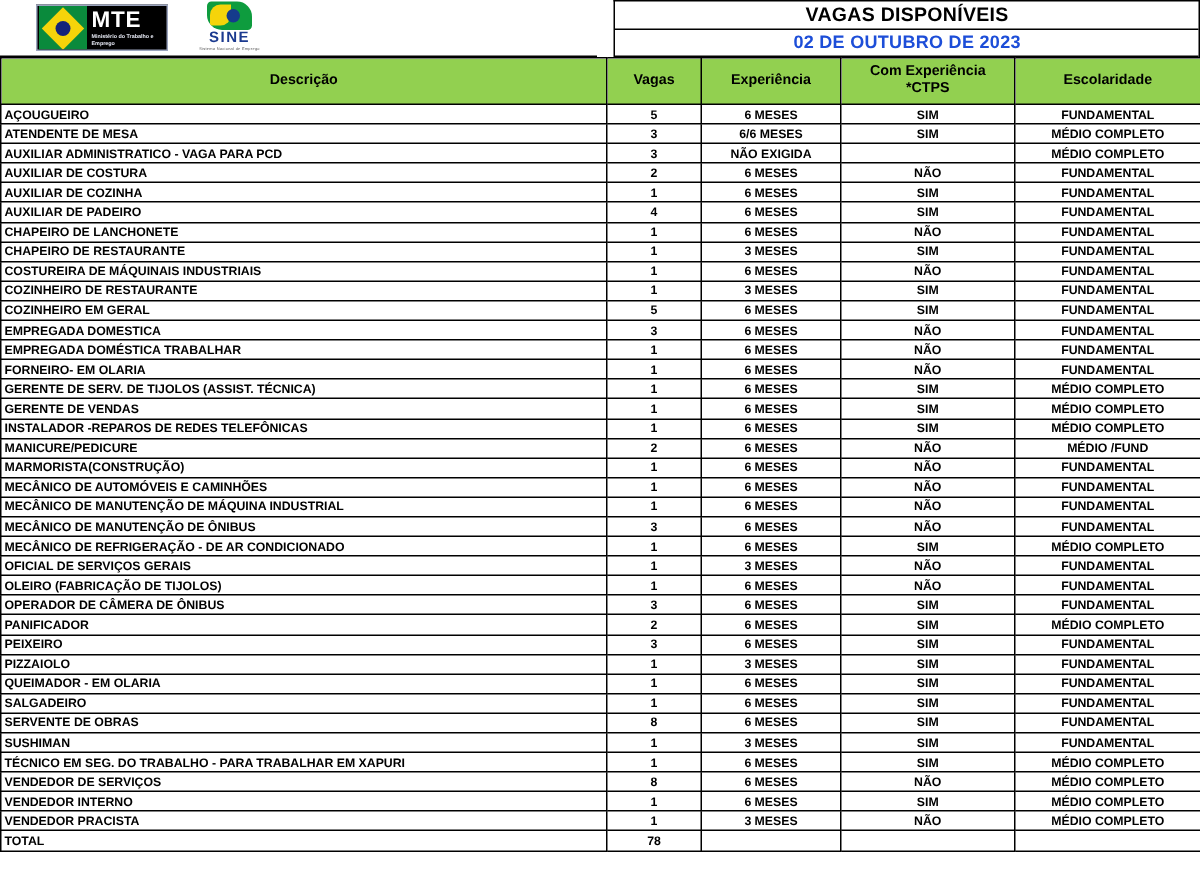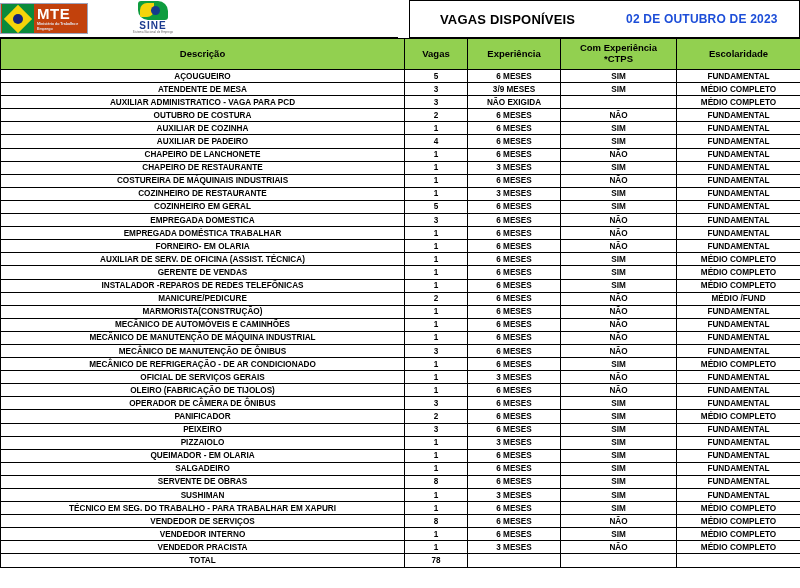--- a/index.html
+++ b/index.html
@@ -30,24 +30,24 @@
   }
   .banner-logos {
     width: 404px;
     display: flex;
     align-items: center;
     background: #ffffff;
     border-bottom: 1.5px solid #000;
     position: relative;
   }
   .logo-mte {
-    margin-left: 0;
+    margin-left: 24px;
     width: 88px;
     height: 31px;
-    background: #c2410c;
+    background: #000000;
     border: 1px solid #9aa3bd;
     display: flex;
     align-items: center;
     position: relative;
     overflow: hidden;
   }
   .flag-box {
     width: 32px;
     height: 29px;
     margin-left: 1px;
@@ -138,21 +138,21 @@
   }
   .sine-sub {
     font-size: 2.6px;
     color: #555;
     letter-spacing: .2px;
   }
 
   .banner-title {
     width: 396px;
     display: flex;
-    flex-direction: row;
+    flex-direction: column;
     border-left: 1.5px solid #000;
     border-top: 1.5px solid #000;
     border-right: 1.5px solid #000;
     margin-left: 11px;
   }
   .banner-title .t1 {
     flex: 1 1 50%;
     display: flex;
     align-items: center;
     justify-content: center;
@@ -192,21 +192,21 @@
   thead th {
     background: #92D050;
     height: 31px;
     font-size: 9.5px;
     text-align: center;
     vertical-align: middle;
     line-height: 1.15;
   }
   tbody tr { height: 13.1px; }
   tbody td { height: 13.1px; vertical-align: middle; }
-  td.c-desc { text-align: center; padding-left: 3px; }
+  td.c-desc { text-align: left; padding-left: 3px; }
   td.c-num, td.c-exp, td.c-ctps, td.c-esc { text-align: center; }
 
   col.w-desc { width: 404px; }
   col.w-vagas { width: 63px; }
   col.w-exp { width: 93px; }
   col.w-ctps { width: 116px; }
   col.w-esc { width: 124px; }
 </style>
 </head>
 <body>
@@ -267,33 +267,33 @@
         <tr>
           <td class="c-desc">AÇOUGUEIRO</td>
           <td class="c-num">5</td>
           <td class="c-exp">6 MESES</td>
           <td class="c-ctps">SIM</td>
           <td class="c-esc">FUNDAMENTAL</td>
         </tr>
         <tr>
           <td class="c-desc">ATENDENTE DE MESA</td>
           <td class="c-num">3</td>
-          <td class="c-exp">3/9 MESES</td>
+          <td class="c-exp">6/6 MESES</td>
           <td class="c-ctps">SIM</td>
           <td class="c-esc">MÉDIO COMPLETO</td>
         </tr>
         <tr>
           <td class="c-desc">AUXILIAR ADMINISTRATICO - VAGA PARA PCD</td>
           <td class="c-num">3</td>
           <td class="c-exp">NÃO EXIGIDA</td>
           <td class="c-ctps"></td>
           <td class="c-esc">MÉDIO COMPLETO</td>
         </tr>
         <tr>
-          <td class="c-desc">OUTUBRO DE COSTURA</td>
+          <td class="c-desc">AUXILIAR DE COSTURA</td>
           <td class="c-num">2</td>
           <td class="c-exp">6 MESES</td>
           <td class="c-ctps">NÃO</td>
           <td class="c-esc">FUNDAMENTAL</td>
         </tr>
         <tr>
           <td class="c-desc">AUXILIAR DE COZINHA</td>
           <td class="c-num">1</td>
           <td class="c-exp">6 MESES</td>
           <td class="c-ctps">SIM</td>
@@ -356,21 +356,21 @@
           <td class="c-esc">FUNDAMENTAL</td>
         </tr>
         <tr>
           <td class="c-desc">FORNEIRO- EM OLARIA</td>
           <td class="c-num">1</td>
           <td class="c-exp">6 MESES</td>
           <td class="c-ctps">NÃO</td>
           <td class="c-esc">FUNDAMENTAL</td>
         </tr>
         <tr>
-          <td class="c-desc">AUXILIAR DE SERV. DE OFICINA (ASSIST. TÉCNICA)</td>
+          <td class="c-desc">GERENTE DE SERV. DE TIJOLOS (ASSIST. TÉCNICA)</td>
           <td class="c-num">1</td>
           <td class="c-exp">6 MESES</td>
           <td class="c-ctps">SIM</td>
           <td class="c-esc">MÉDIO COMPLETO</td>
         </tr>
         <tr>
           <td class="c-desc">GERENTE DE VENDAS</td>
           <td class="c-num">1</td>
           <td class="c-exp">6 MESES</td>
           <td class="c-ctps">SIM</td>

